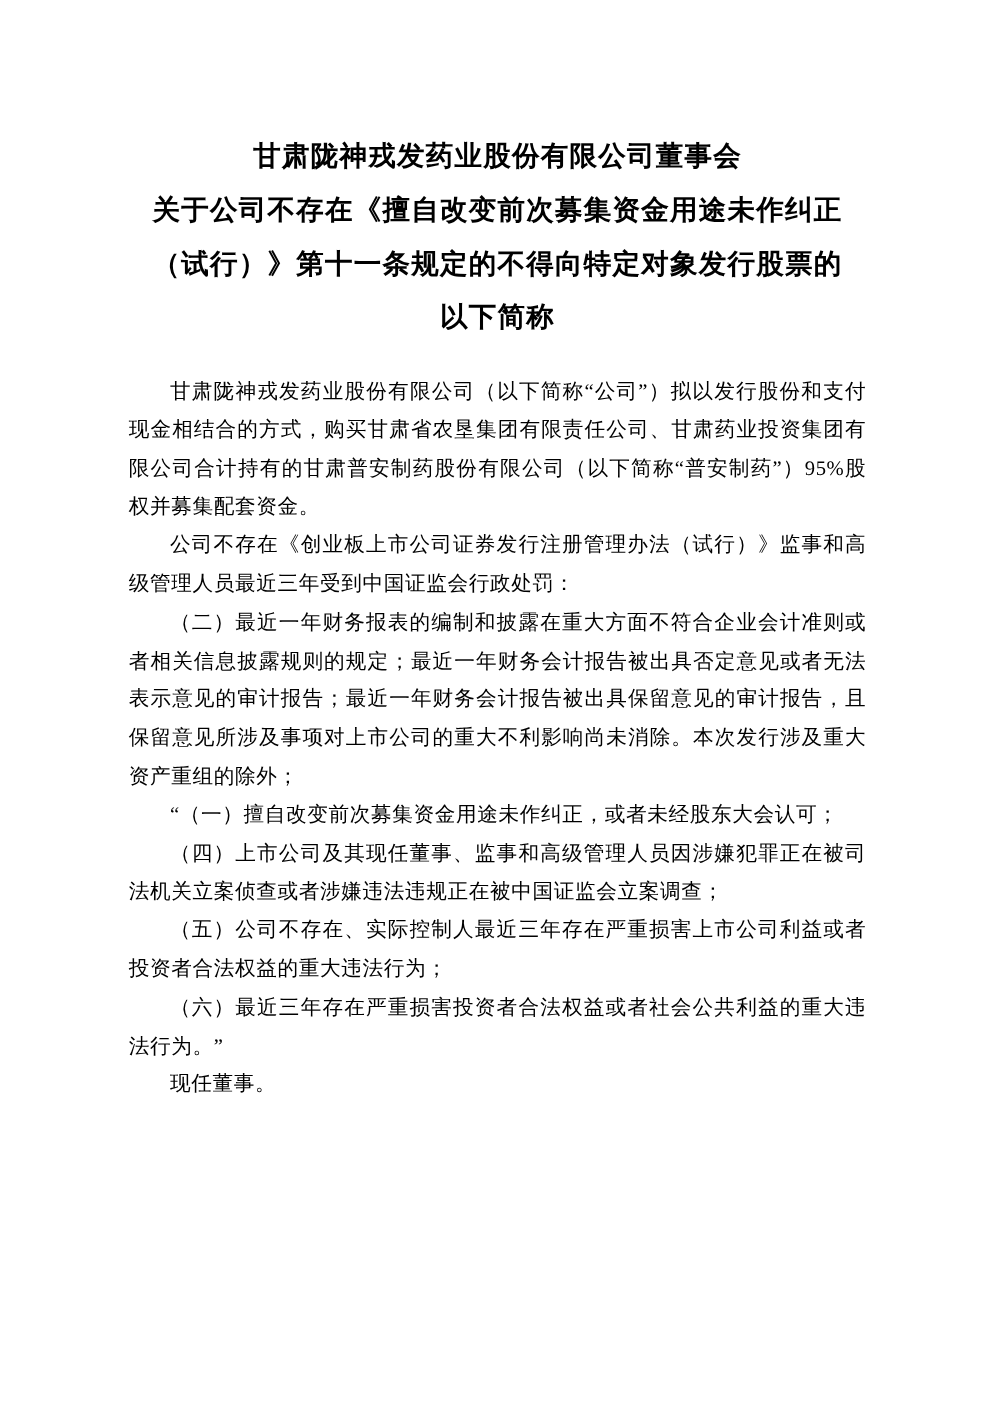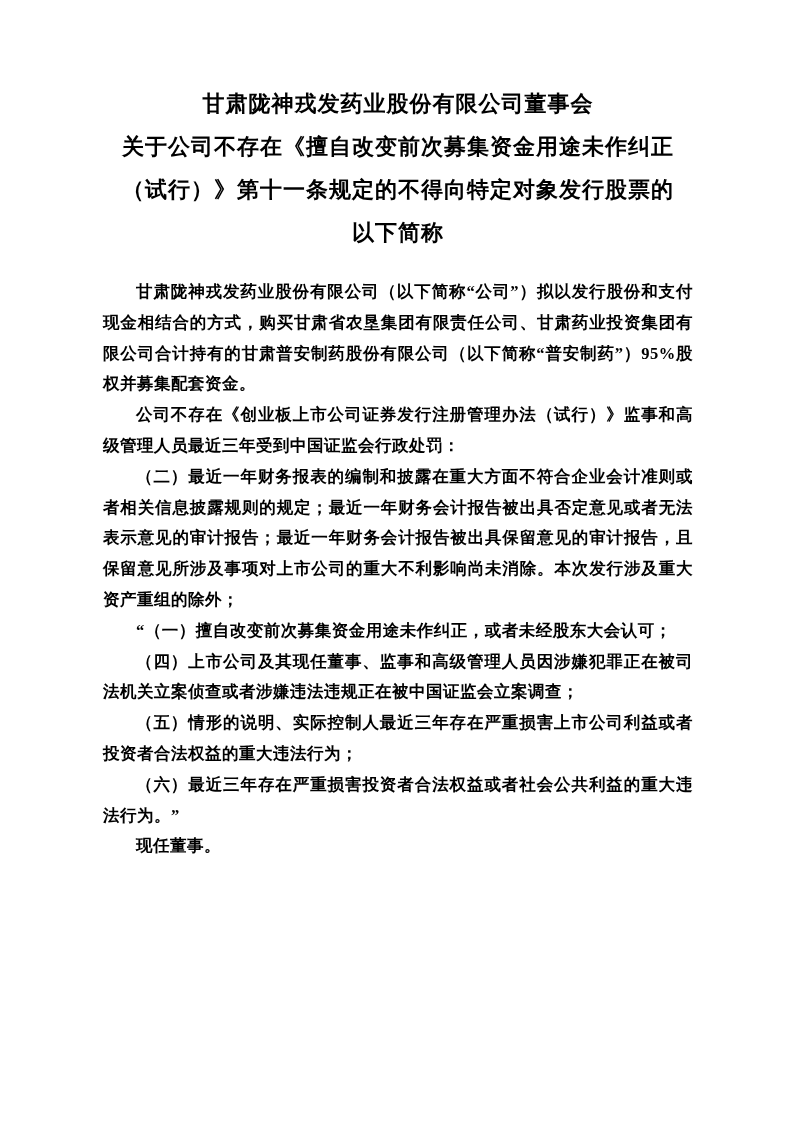--- a/index.html
+++ b/index.html
@@ -14,39 +14,38 @@
     position: relative;
   }
   .page {
     position: absolute;
     left: 0;
     top: 0;
     width: 793px;
     height: 1040px;
     background: #ffffff;
     box-sizing: border-box;
-    padding: 82px 100px 0 103px;
+    padding: 103px 100px 0 103px;
     color: #000000;
   }
   .title-block {
     text-align: center;
     margin: 0 0 23px 0;
   }
   .title-line {
     font-family: "Liberation Sans", "DejaVu Sans", sans-serif;
     font-weight: 700;
     font-size: 22px;
     line-height: 43px;
     color: #000000;
     letter-spacing: 1px;
     white-space: nowrap;
   }
   .body-block {
     width: 590px;
-    font-weight: bold;
   }
   .para {
     margin: 0;
     font-family: "Liberation Serif", "DejaVu Serif", serif;
     font-size: 16.5px;
     line-height: 30.8px;
     text-align: justify;
     text-indent: 2em;
     color: #000000;
     letter-spacing: 0.5px;
@@ -61,17 +60,17 @@
       <div class="title-line">关于公司不存在《擅自改变前次募集资金用途未作纠正</div>
       <div class="title-line">（试行）》第十一条规定的不得向特定对象发行股票的</div>
       <div class="title-line">以下简称</div>
     </div>
   <div class="body-block">
       <p class="para">甘肃陇神戎发药业股份有限公司（以下简称“公司”）拟以发行股份和支付现金相结合的方式，购买甘肃省农垦集团有限责任公司、甘肃药业投资集团有限公司合计持有的甘肃普安制药股份有限公司（以下简称“普安制药”）95%股权并募集配套资金。</p>
       <p class="para">公司不存在《创业板上市公司证券发行注册管理办法（试行）》监事和高级管理人员最近三年受到中国证监会行政处罚：</p>
       <p class="para">（二）最近一年财务报表的编制和披露在重大方面不符合企业会计准则或者相关信息披露规则的规定；最近一年财务会计报告被出具否定意见或者无法表示意见的审计报告；最近一年财务会计报告被出具保留意见的审计报告，且保留意见所涉及事项对上市公司的重大不利影响尚未消除。本次发行涉及重大资产重组的除外；</p>
       <p class="para">“（一）擅自改变前次募集资金用途未作纠正，或者未经股东大会认可；</p>
       <p class="para">（四）上市公司及其现任董事、监事和高级管理人员因涉嫌犯罪正在被司法机关立案侦查或者涉嫌违法违规正在被中国证监会立案调查；</p>
-      <p class="para">（五）情形的说明、实际控制人最近三年存在严重损害上市公司利益或者投资者合法权益的重大违法行为；</p>
+      <p class="para">（五）公司不存在、实际控制人最近三年存在严重损害上市公司利益或者投资者合法权益的重大违法行为；</p>
       <p class="para">（六）最近三年存在严重损害投资者合法权益或者社会公共利益的重大违法行为。”</p>
       <p class="para">现任董事。</p>
     </div>
 </div>
 
 </body></html>

